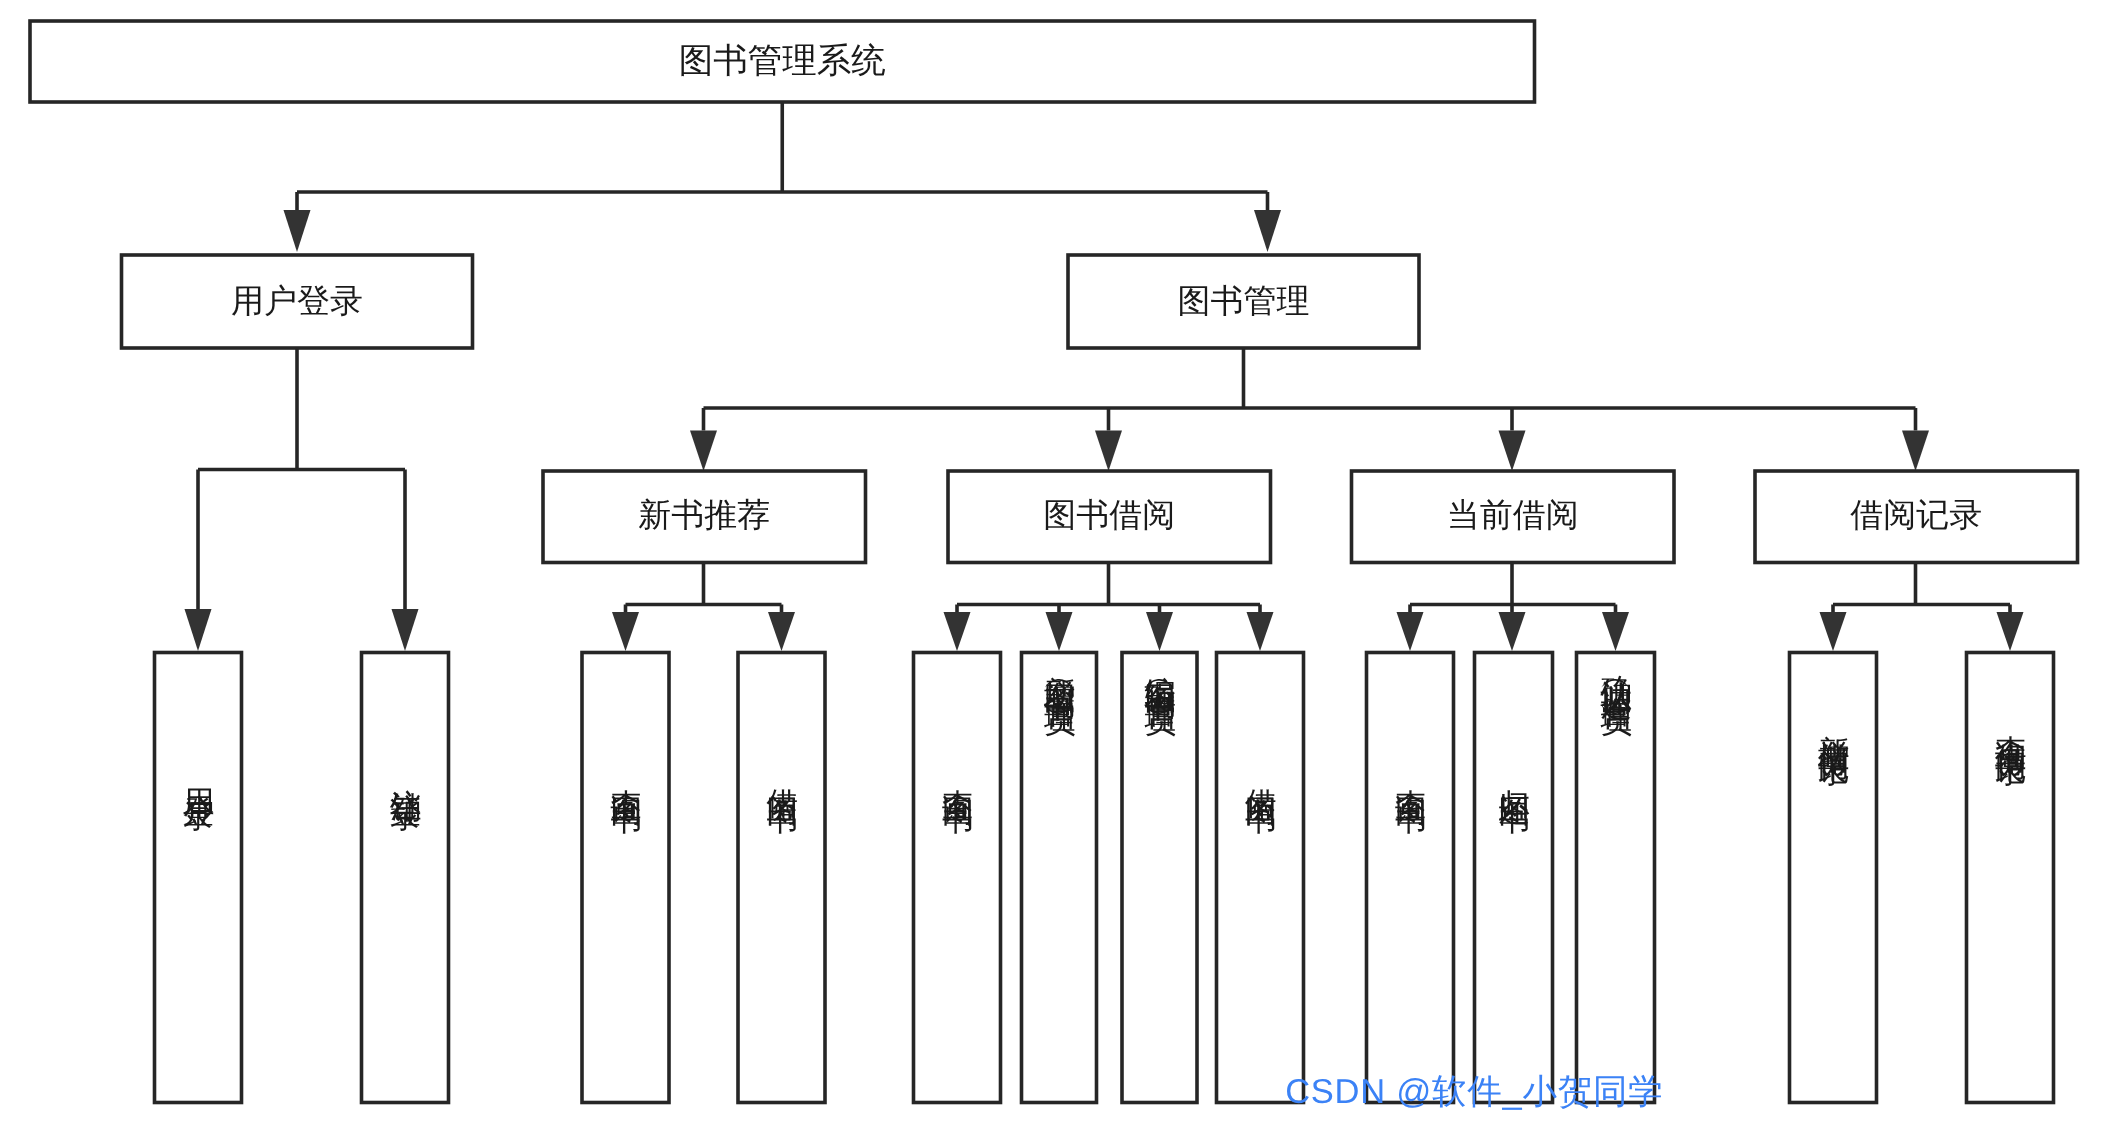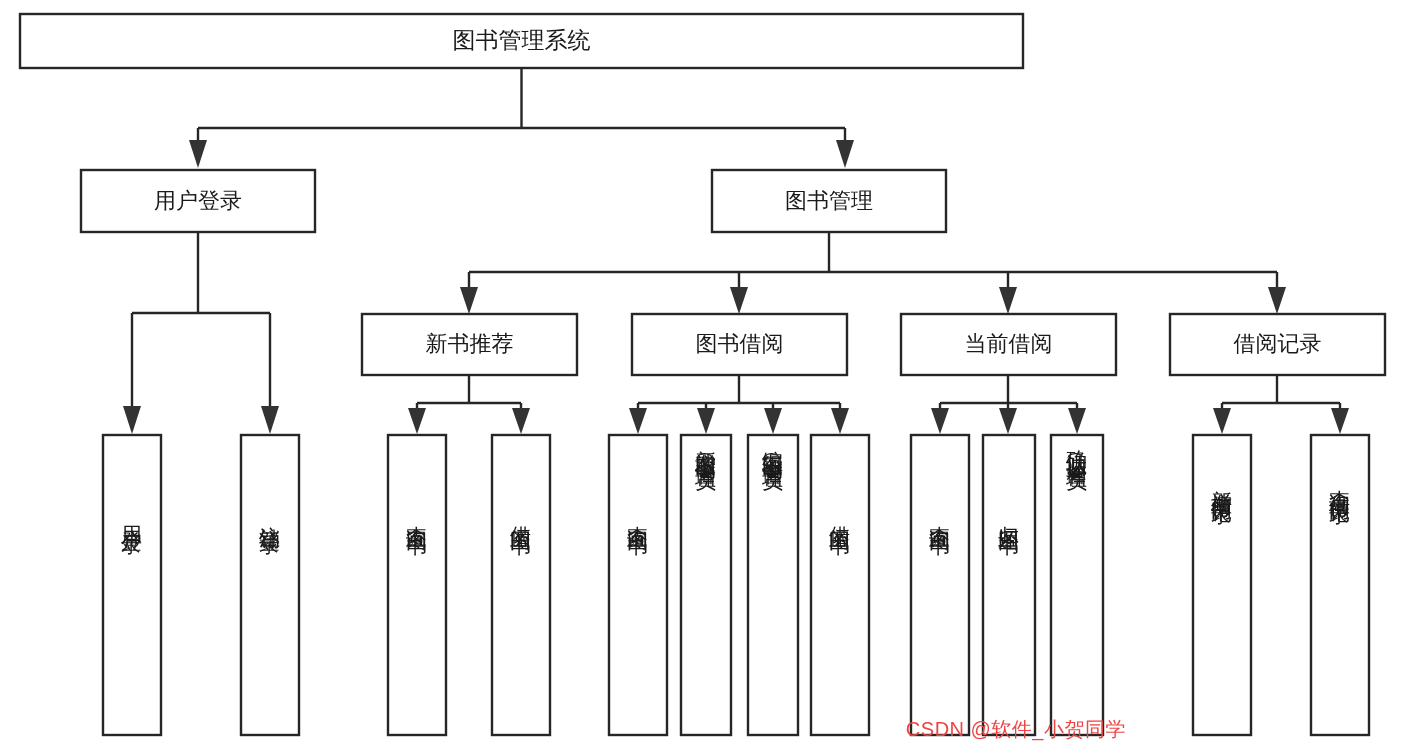--- a/index.html
+++ b/index.html
@@ -57,25 +57,25 @@
     stroke-width: 2.4;
     fill: none;
     stroke-linecap: butt;
   }
   .arrow-head {
     fill: #333333;
     stroke: none;
   }
   .watermark {
     position: absolute;
-    right: 8px;
+    right: 25px;
     bottom: 4px;
     font-family: "Liberation Sans", "DejaVu Sans", sans-serif;
-    font-size: 20px;
-    color: #ef4444;
+    font-size: 23px;
+    color: #3b82f6;
     white-space: nowrap;
     letter-spacing: 0.5px;
     user-select: none;
   }
 </style>
 </head>
 <body>
 
 <div id="diagram-root">
 

